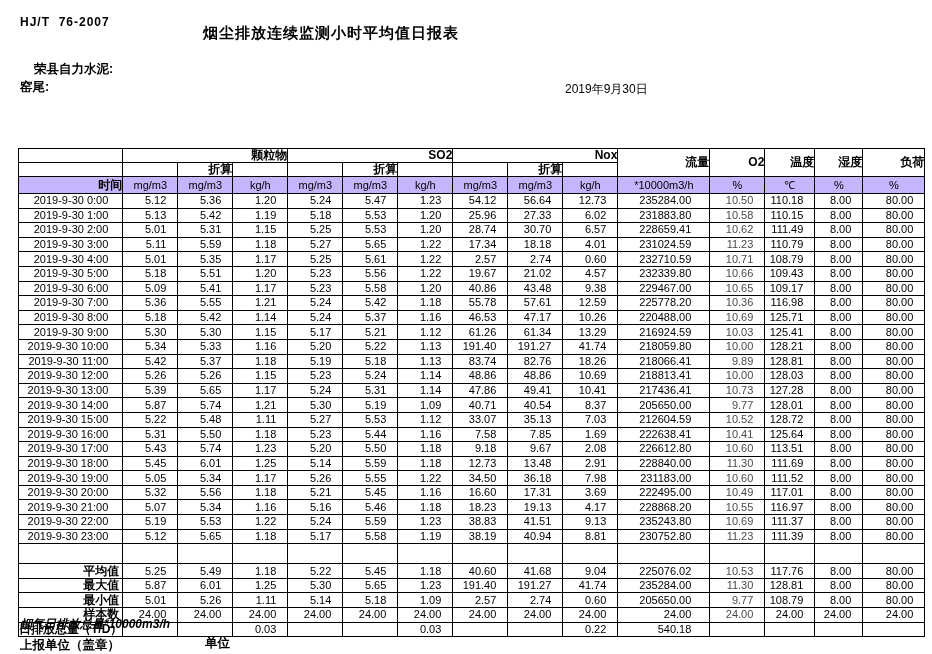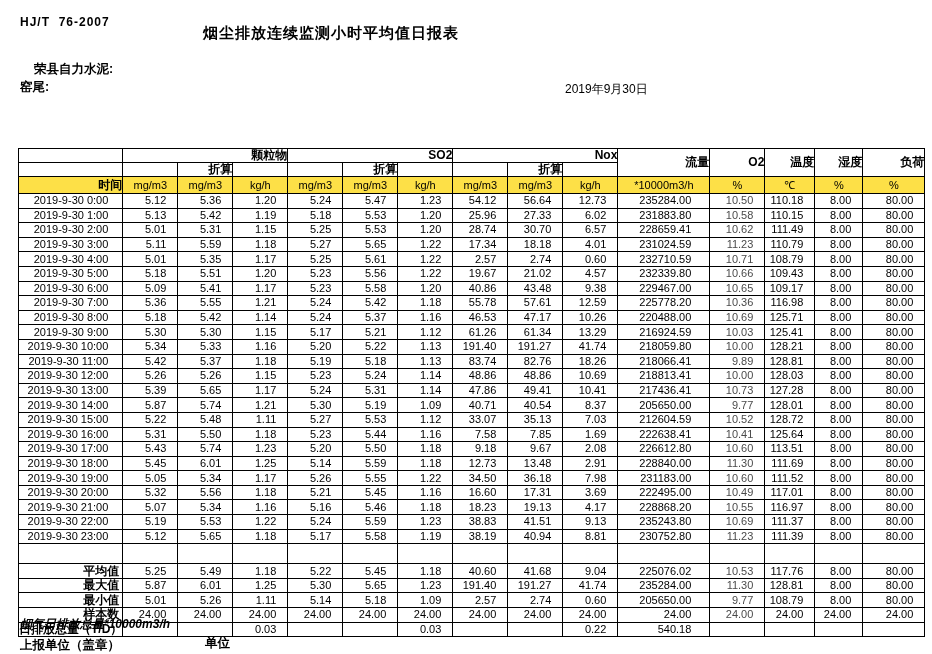--- a/index.html
+++ b/index.html
@@ -16,21 +16,21 @@
   #tablewrap{left:18px;top:112px;}
   table{border-collapse:collapse;table-layout:fixed;}
   td{
     border:1px solid #000;font-size:11px;height:13.6px;line-height:13px;
     padding:0;overflow:hidden;white-space:nowrap;vertical-align:middle;
   }
   tr.hrow td{height:13px;}
   tr.units td{height:16px;}
   .zh{font-weight:bold;font-size:12px;text-align:right;}
   .unit{text-align:center;font-size:11px;}
-  tr.green td{background:#fde047;}
+  tr.green td{background:#c4b5fd;}
   .time{text-align:right;padding-right:14px;}
   .num{text-align:right;padding-right:11px;}
   .flow{padding-right:18px;}
   .o2{color:#4a4a4a;margin-top:20px;}
   .slabel{text-align:right;padding-right:3px;font-weight:bold;font-size:12px;}
   .slabel-left{text-align:left;font-weight:bold;font-size:12px;overflow:visible;}
   tr.spacer td{height:19px;}
   #f1{left:20px;top:616px;font-weight:bold;font-size:12px;font-style:italic;}
   #f2{left:20px;top:637px;font-weight:bold;font-size:12.5px;font-family:Liberation Serif, serif;}
   #f2b{left:205px;top:635px;font-weight:bold;font-size:12.5px;}

